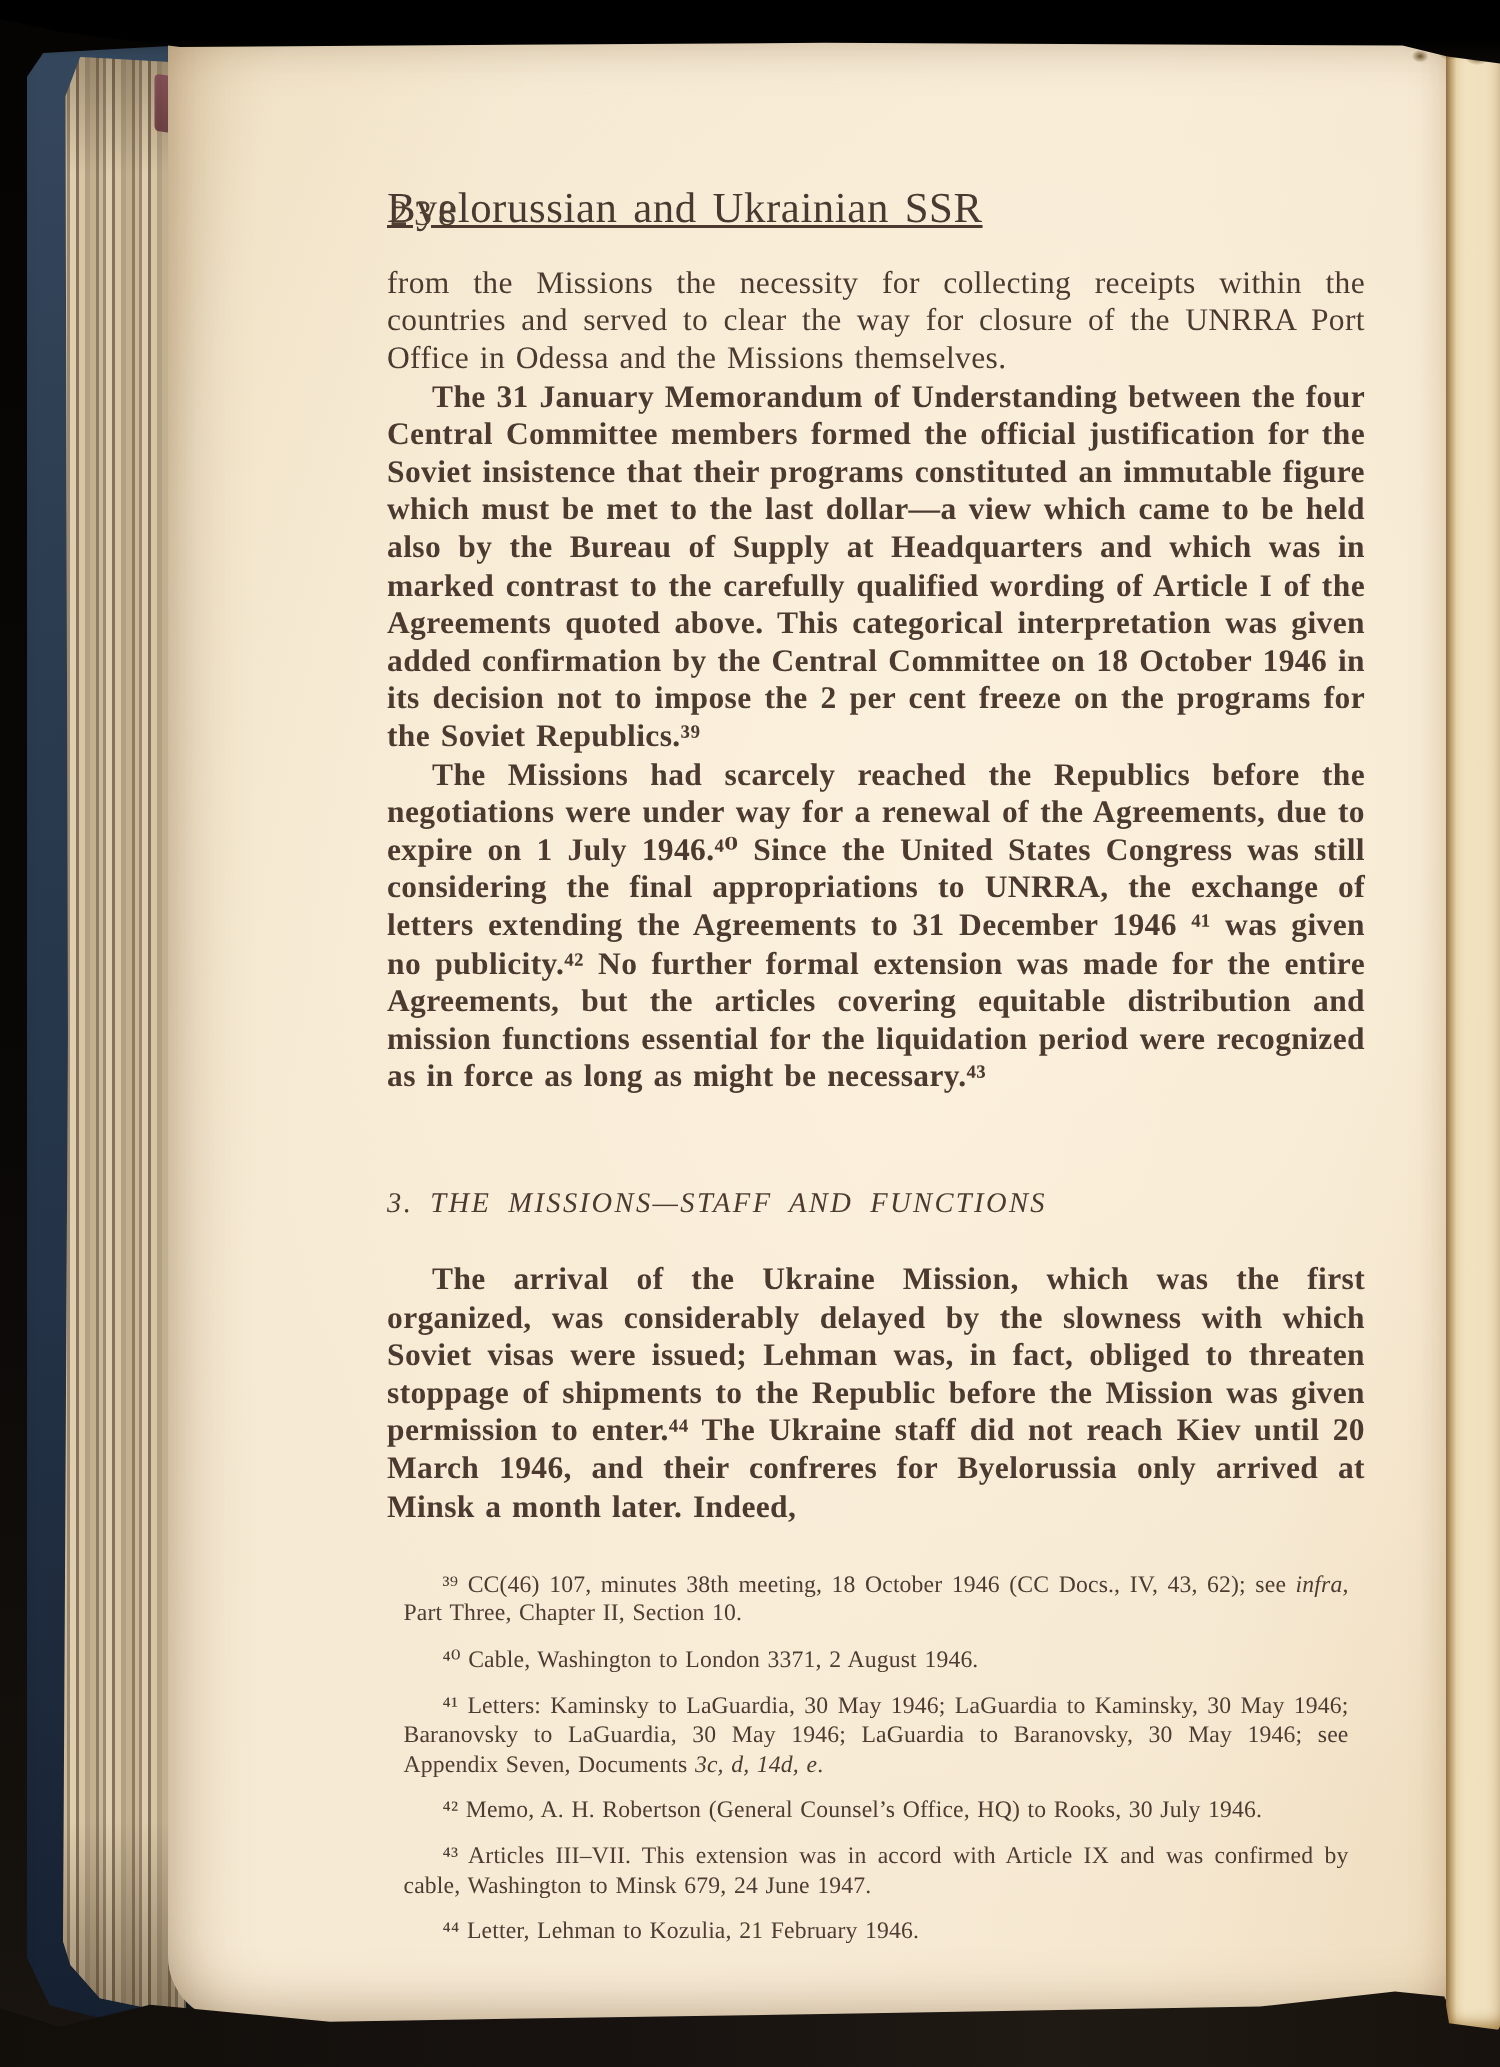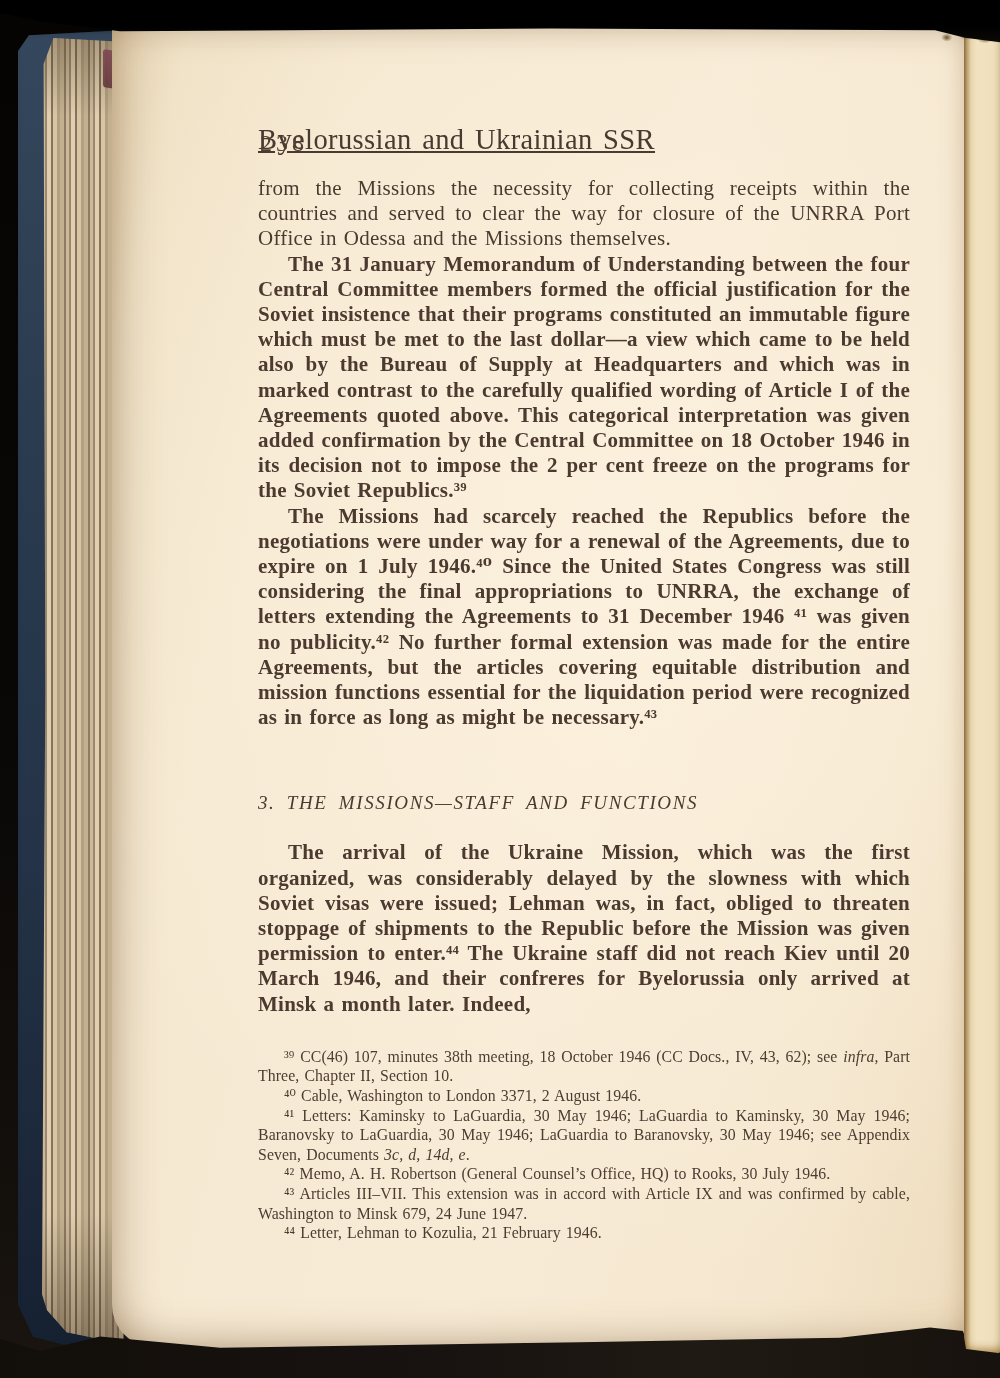--- a/index.html
+++ b/index.html
@@ -92,21 +92,21 @@
   }
   .body-copy p.ind{text-indent:30px;font-weight:bold;}
   .section-heading{
     margin:62px 0 26px 0;
     font-style:italic;
     font-size:19px;letter-spacing:1.6px;word-spacing:5px;
     color:#4c3a30;
   }
   .footnotes{margin-top:30px;}
   .footnotes p{
-    margin:0;font-size:15.8px;line-height:19.6px;
+    margin:11px;font-size:15.8px;line-height:19.6px;
     text-align:justify;text-indent:26px;letter-spacing:.1px;word-spacing:1px;
     color:#4e3c32;
   }
   .it{font-style:italic;}
 </style>
 </head>
 <body>
 
 <div class="stage">
 

